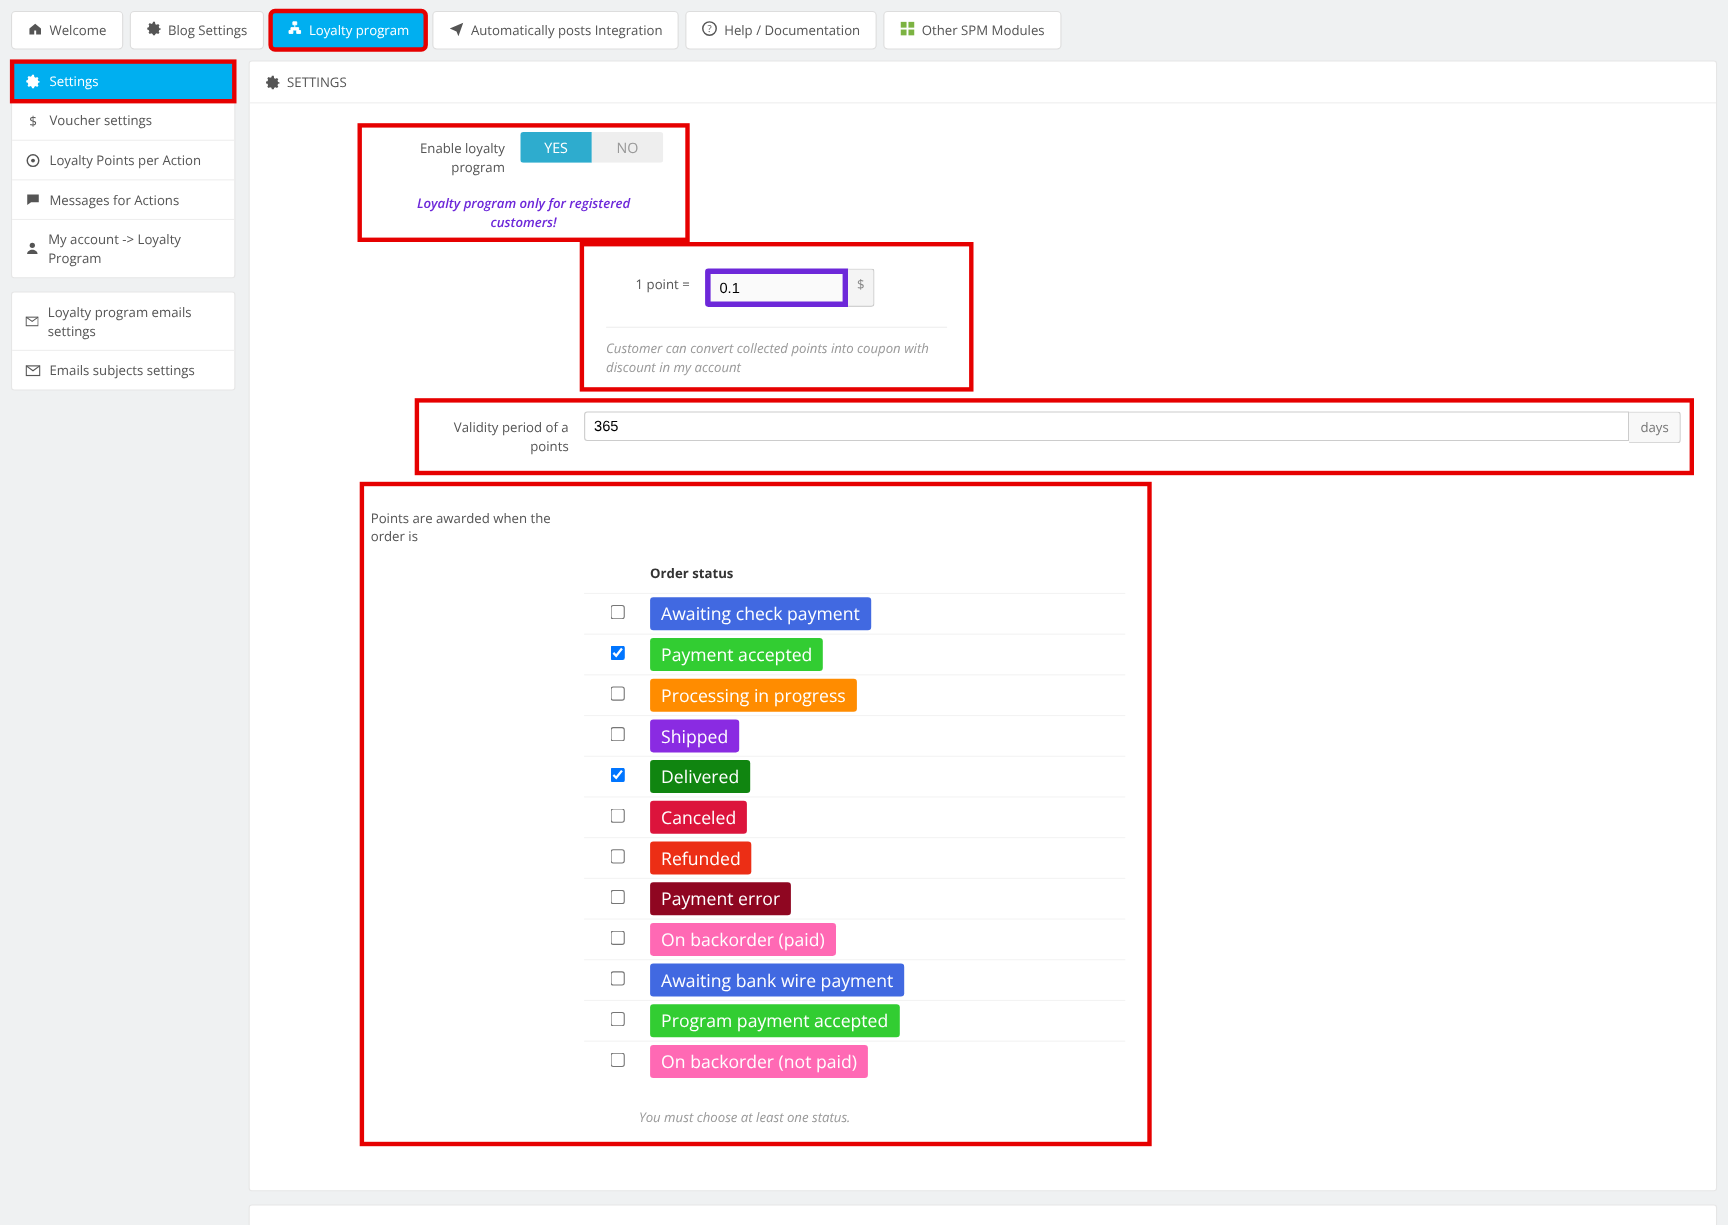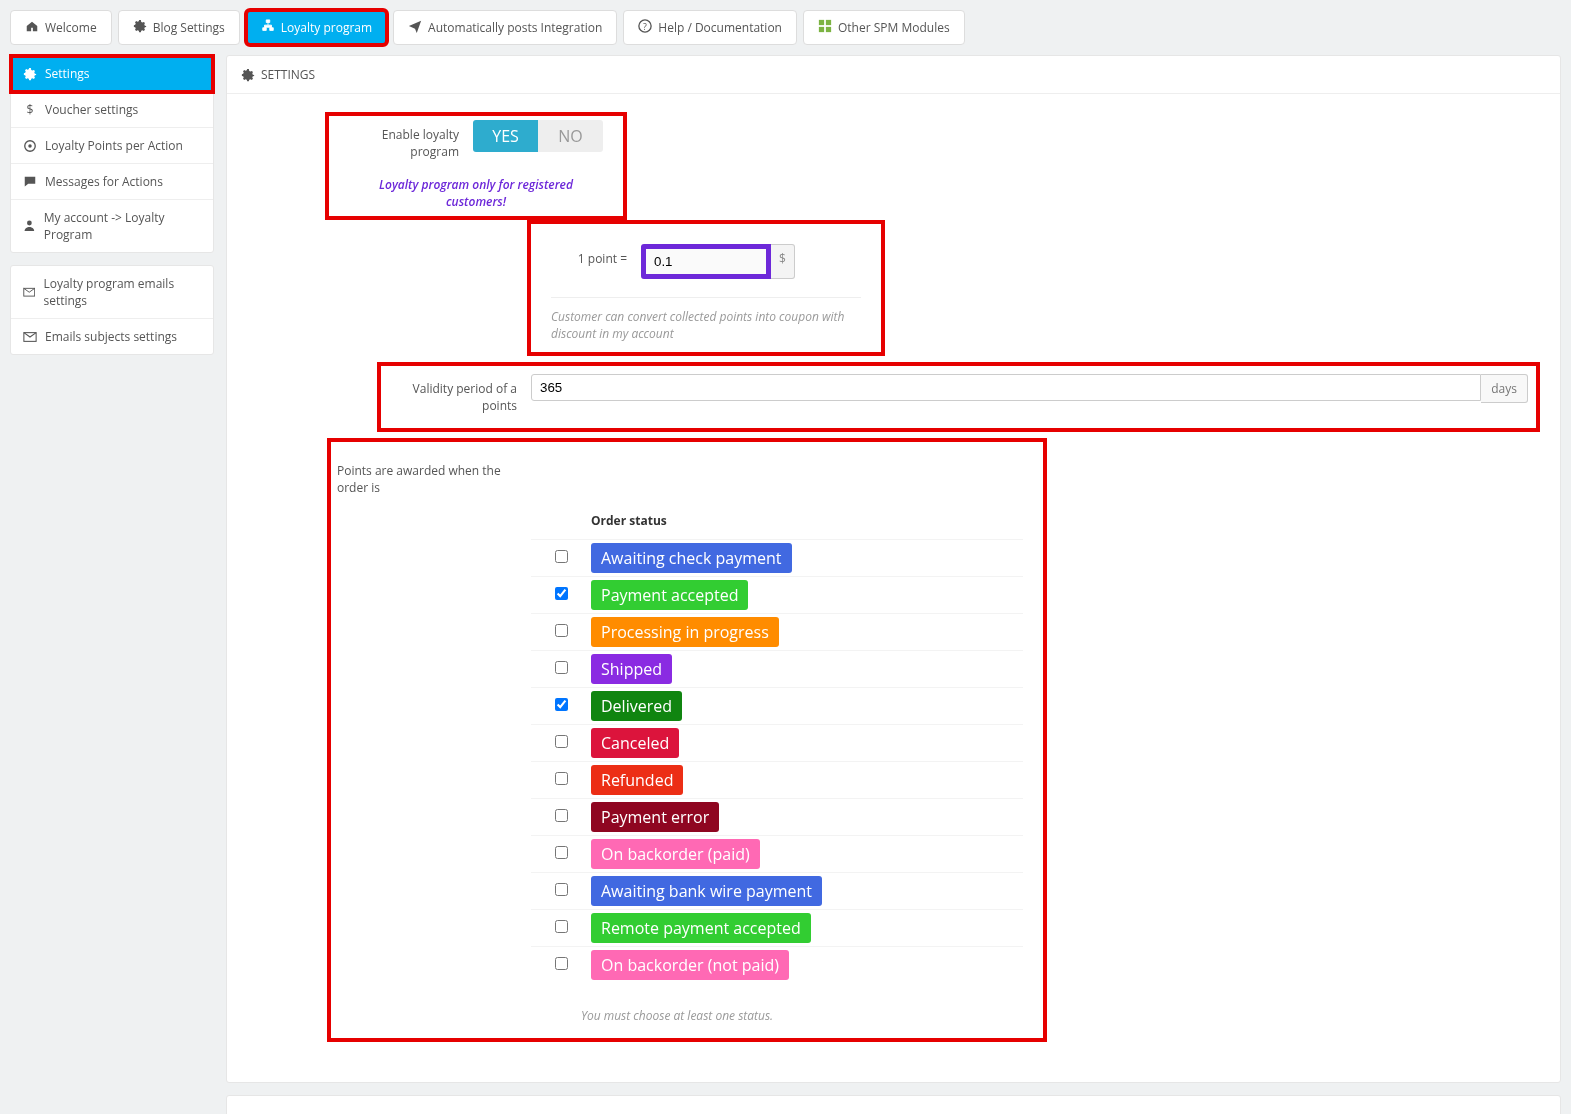--- a/index.html
+++ b/index.html
@@ -49,21 +49,21 @@
   .panel-body { padding:10px 20px 10px 20px; }
 
   .form-row { display:flex; align-items:flex-start; padding:4px 0; }
   .form-label {
     width:280px; text-align:right; padding:6px 14px 6px 0; color:#555;
   }
   .form-control { flex:1; }
 
   .toggle { display:flex; width:130px; border-radius:3px; overflow:hidden; }
   .toggle span {
-    flex:1; text-align:center; padding:5px 0; font-size:16px;
+    flex:1; text-align:center; padding:5px 0; font-size:13px;
     background:#eee; color:#999; cursor:pointer;
   }
   .toggle span.on { background:#2eacce; color:#fff; }
 
   .warn-text { color:#6d28d9; font-style:italic; font-weight:600; margin-top:6px; }
 
   .input-text {
     border:5px solid #6d28d9; border-radius:3px 0 0 3px; padding:5px 8px;
     width:130px; background:#fafafa;
   }
@@ -298,21 +298,21 @@
               <div class="status-row">
                 <div class="status-chk-cell"><input type="checkbox" style=""></div>
                 <div><span class="status-badge" style="background:#ff69b4">On backorder (paid)</span></div>
               </div>
               <div class="status-row">
                 <div class="status-chk-cell"><input type="checkbox" style=""></div>
                 <div><span class="status-badge" style="background:#4169e1">Awaiting bank wire payment</span></div>
               </div>
               <div class="status-row">
                 <div class="status-chk-cell"><input type="checkbox" style=""></div>
-                <div><span class="status-badge" style="background:#32cd32">Remote payment accepted</span></div>
+                <div><span class="status-badge" style="background:#32cd32">Program payment accepted</span></div>
               </div>
               <div class="status-row">
                 <div class="status-chk-cell"><input type="checkbox" style=""></div>
                 <div><span class="status-badge" style="background:#ff69b4">On backorder (not paid)</span></div>
               </div>
             </div>
         </div>
         <div class="must-text">You must choose at least one status.</div>
       </div>
 

